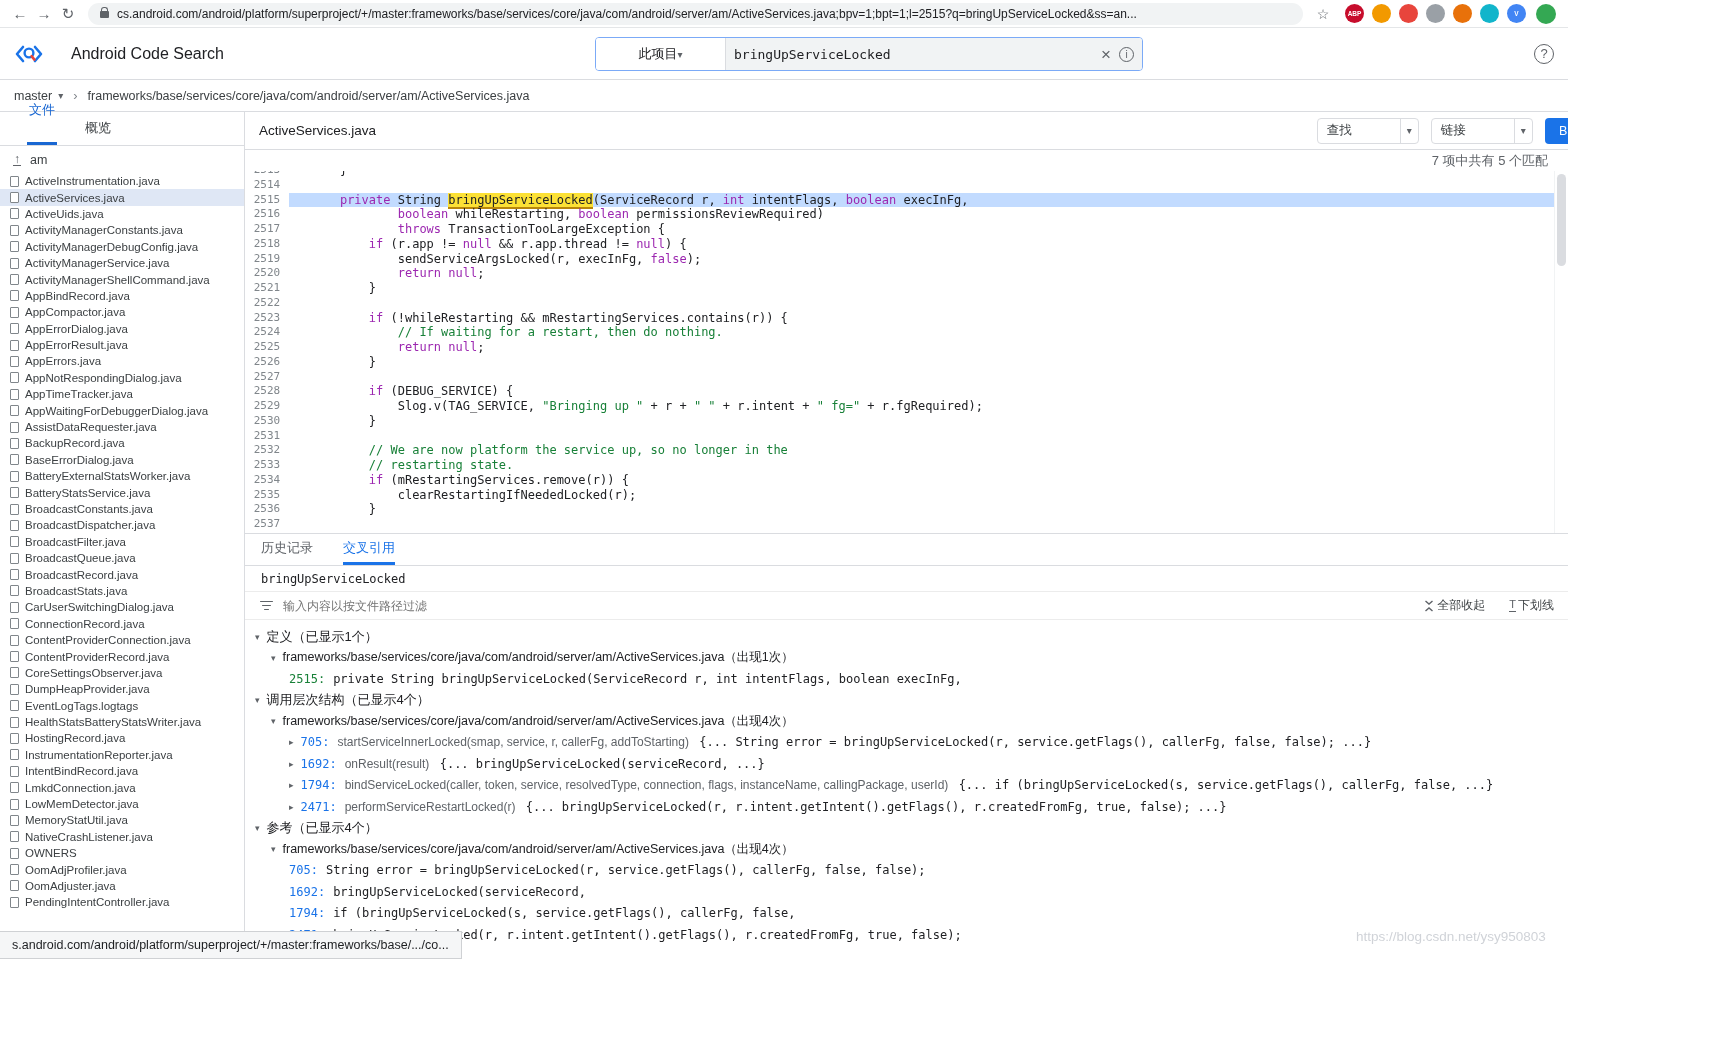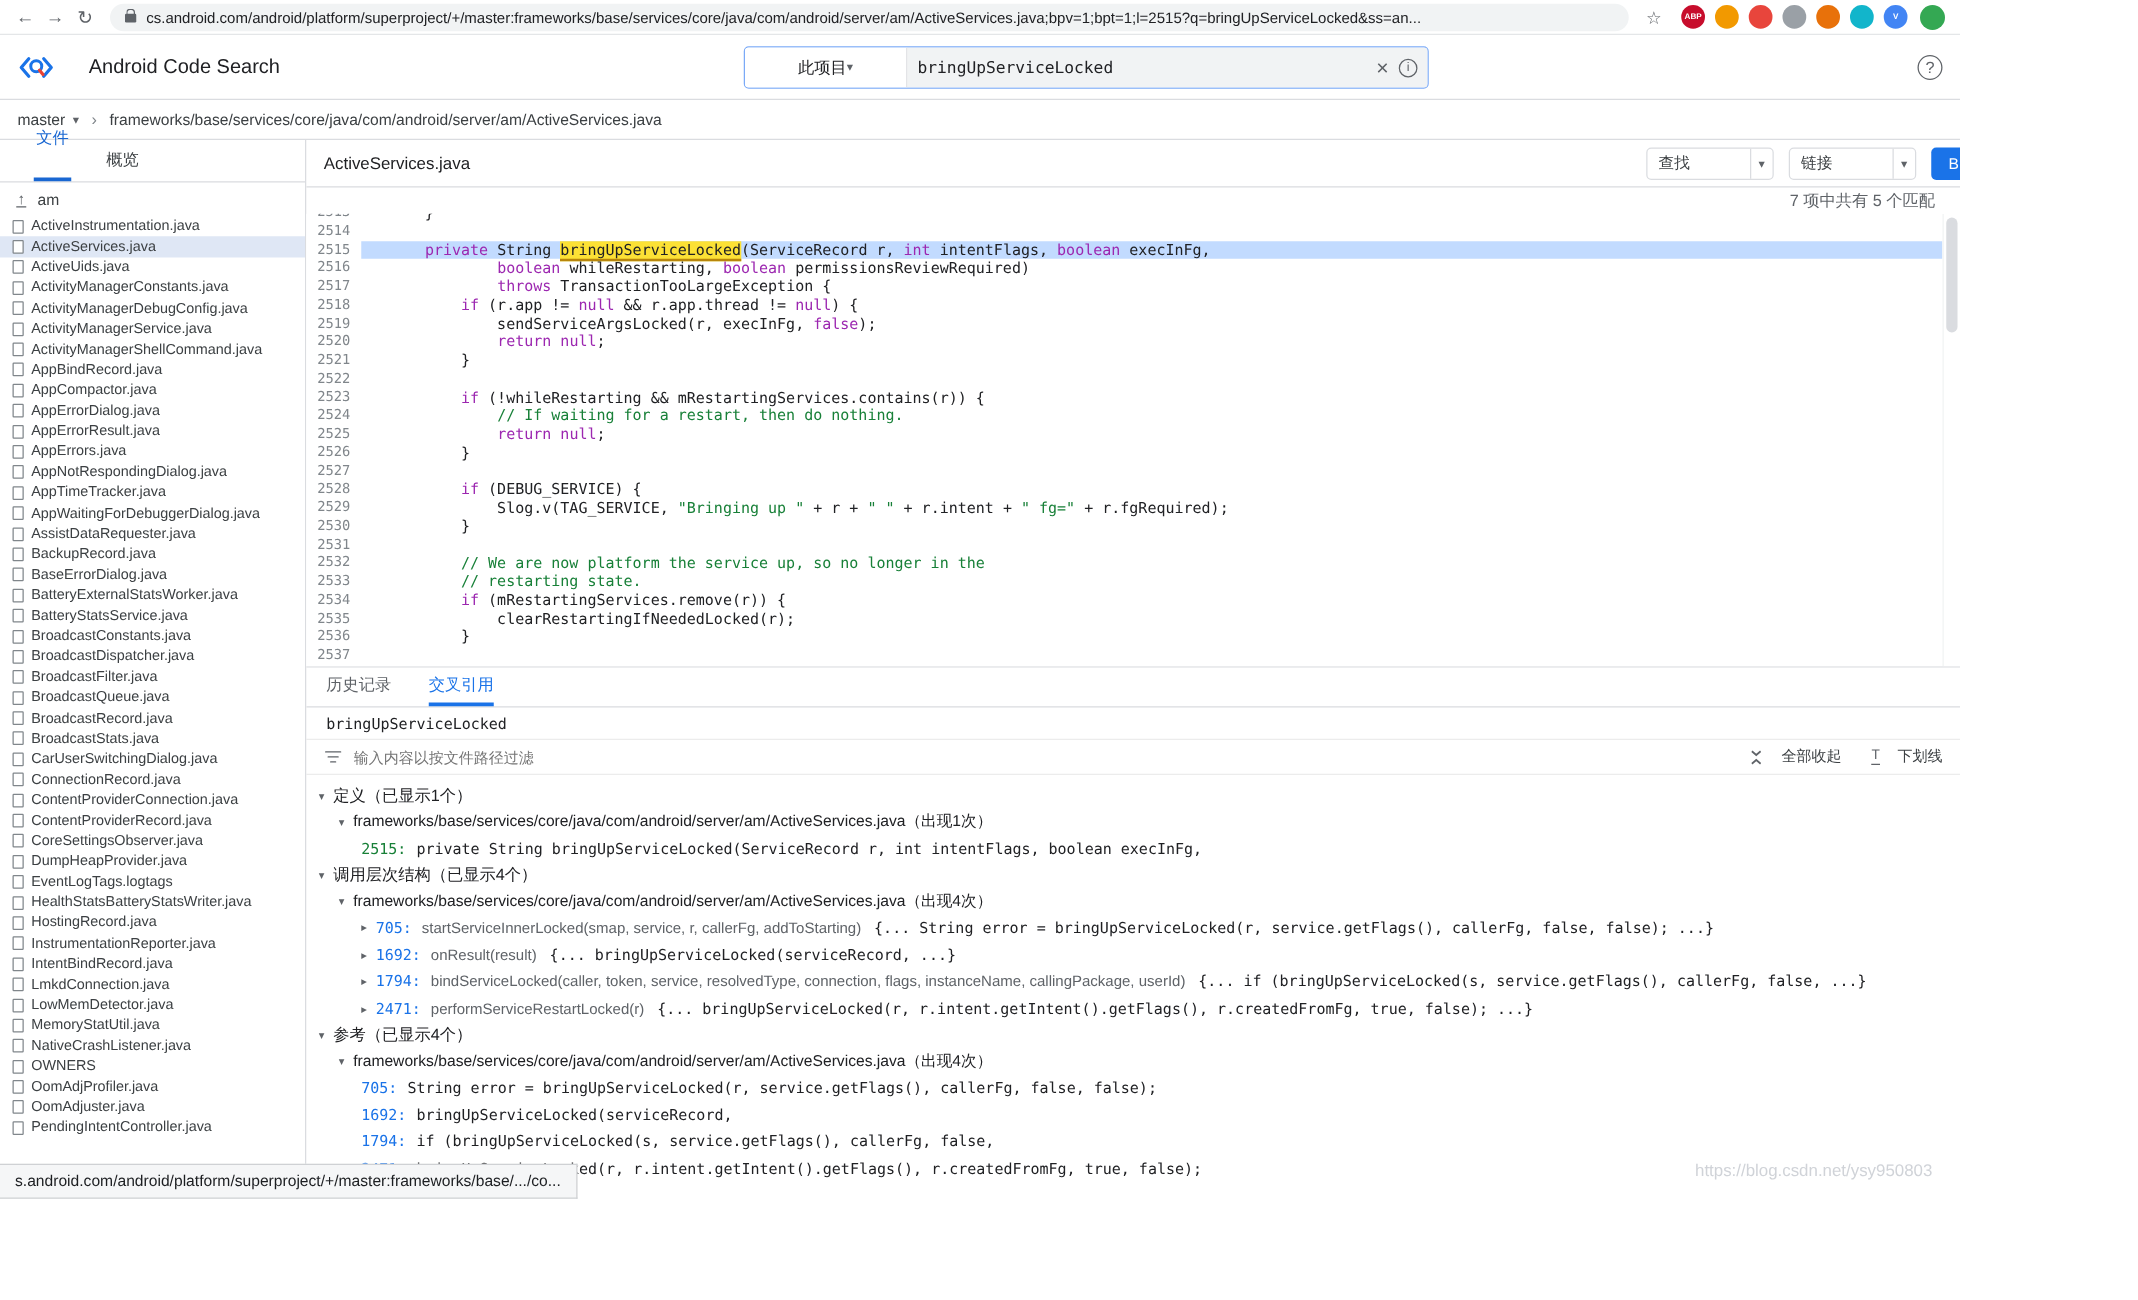--- a/index.html
+++ b/index.html
@@ -82,21 +82,21 @@
   .xref { flex:1; display:flex; flex-direction:column; min-height:0; border-top:1px solid #dadce0; }
   .xref-tabs { height:32px; flex:none; display:flex; gap:30px; padding:0 16px; border-bottom:1px solid #dadce0; align-items:flex-end; font-size:13px; }
   .xtab { padding-bottom:8px; color:#5f6368; }
   .xtab.active { color:#1a73e8; border-bottom:3px solid #1a73e8; padding-bottom:5px; }
   .symbol-row { height:26px; flex:none; display:flex; align-items:center; padding:0 16px; border-bottom:1px solid #ececec; font:12px "DejaVu Sans Mono",monospace; color:#202124; }
   .xfilter-row { height:28px; flex:none; display:flex; align-items:center; gap:10px; padding:0 14px; border-bottom:1px solid #ececec; }
   .funnel { width:14px; flex:none; display:flex; flex-direction:column; gap:2.5px; align-items:center; }
   .funnel i { display:block; height:1.6px; background:#5f6368; border-radius:1px; }
   .funnel i:nth-child(1){ width:13px; } .funnel i:nth-child(2){ width:9px; } .funnel i:nth-child(3){ width:5px; }
   .xfilter-input { flex:1; border:none; outline:none; font-size:12px; color:#202124; background:transparent; }
-  .xctl { display:flex; align-items:center; gap:14px; font-size:12px; color:#3c4043; flex:none; margin-left:14px; }
+  .xctl { display:flex; align-items:center; gap:2px; font-size:12px; color:#3c4043; flex:none; margin-left:14px; }
   .unfold-ico { width:12px; height:12px; flex:none; }
   .u-ico { font-size:11px; color:#5f6368; border-bottom:1.6px solid #5f6368; line-height:11px; padding-bottom:1px; }
   .sections { flex:1; overflow:hidden; padding-top:6px; }
   .sec-row { height:21px; display:flex; align-items:center; gap:7px; padding-left:10px; font-size:13px; color:#202124; }
   .xfile-row { height:21px; display:flex; align-items:center; gap:7px; padding-left:26px; font-size:12.5px; color:#202124; }
   .xres-row { height:21.5px; display:flex; align-items:center; padding-left:44px; font:12px "DejaVu Sans Mono",monospace; white-space:pre; color:#202124; }
   .tri { color:#5f6368; font-size:9px; flex:none; }
   .xres-row .tri { font-family:"Liberation Sans",sans-serif; margin-right:7px; }
   .xnum { margin-right:8px; }
   .xnum.blue { color:#1a73e8; } .xnum.green { color:#188038; }

